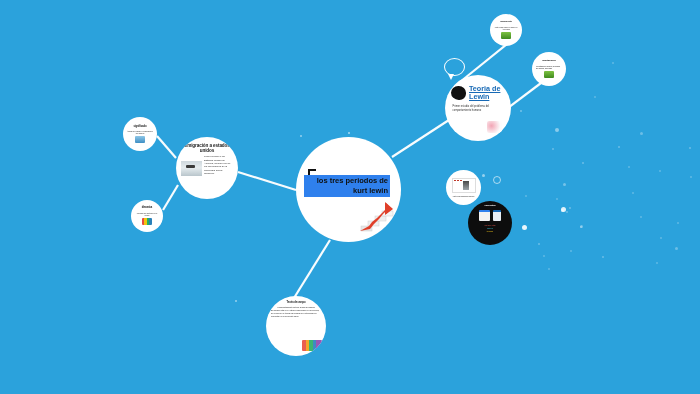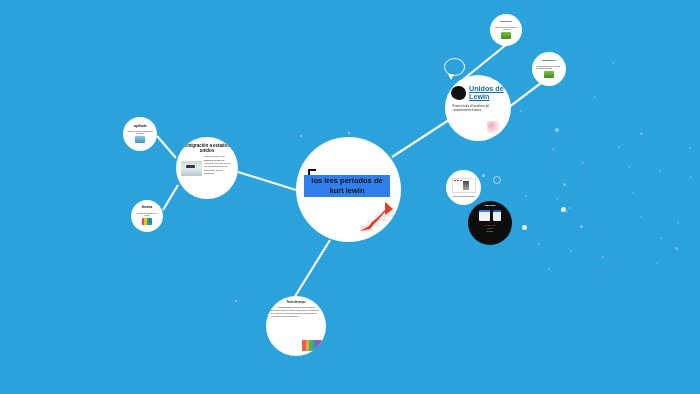--- a/index.html
+++ b/index.html
@@ -80,21 +80,21 @@
   }
   #node-center .center-title {
     position: absolute;
     left: 8px; top: 38px;
     width: 86px;
     background: #2f80ed;
     color: #101010;
     font-size: 7.5px;
     font-weight: bold;
     line-height: 1.32;
-    text-align: center;
+    text-align: right;
     padding: 1px 2px;
     box-sizing: border-box;
   }
   .stairs {
     position: absolute;
     right: 4px; bottom: 10px;
     width: 38px; height: 32px;
   }
 
   
@@ -341,21 +341,21 @@
 
   <div class="node" id="node-dinamica">
     <div class="n-title">dinamica</div>
     <div class="n-body">fuerzas que actuan en el grupo</div>
     <div class="mini-img multi"></div>
   </div>
 
   <div class="node" id="node-teoria">
     <div class="tl-head">
       <div class="blob"></div>
-      <div class="tl-title">Unidos de Lewin</div>
+      <div class="tl-title">Teoria de Lewin</div>
     </div>
     <div class="tl-body">Primer estudio del problema del comportamiento humano</div>
     <div class="tl-pic"></div>
   </div>
 
   <div class="node" id="node-tr1">
     <div class="n-title">nacimiento</div>
     <div class="n-body">Kurt Lewin nació en 1890 en Alemania</div>
     <div class="mini-img green"></div>
   </div>

